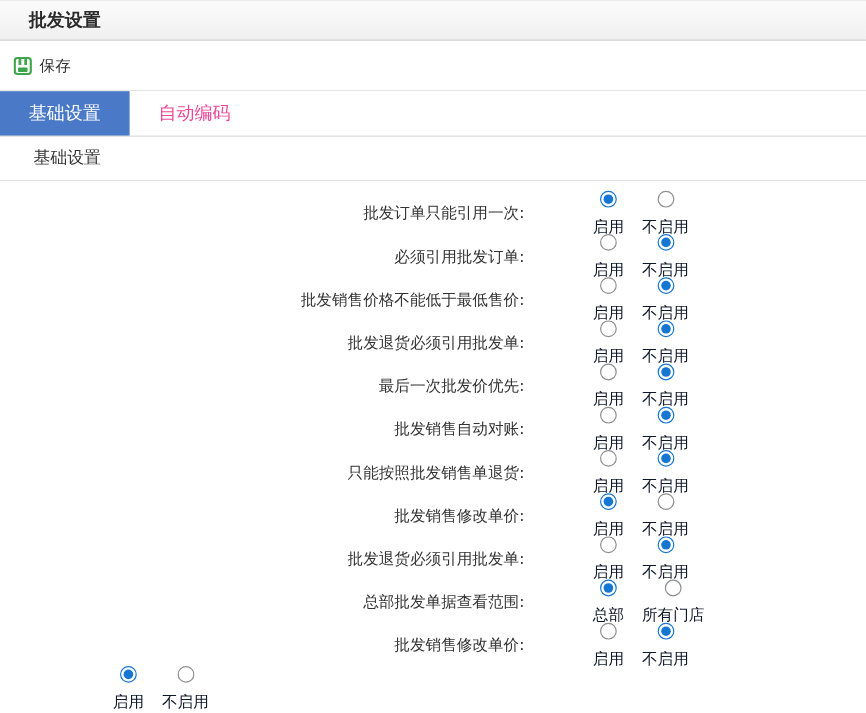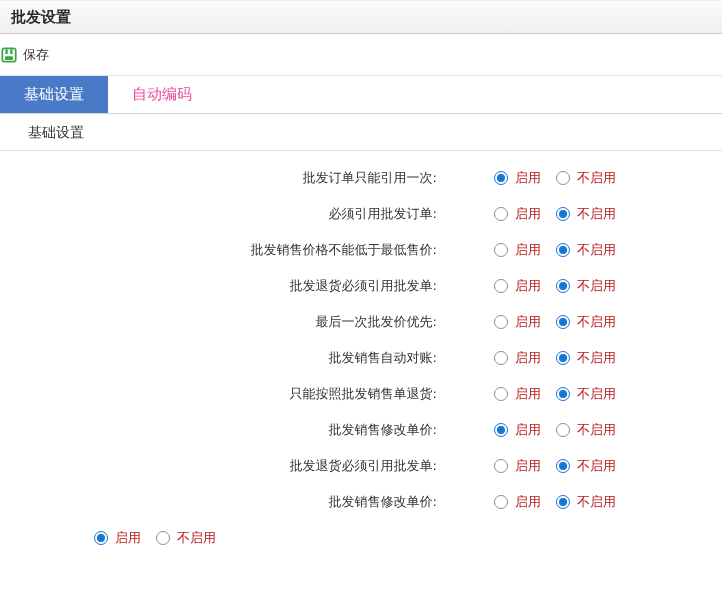--- a/index.html
+++ b/index.html
@@ -10,30 +10,30 @@
     color: #333; overflow: hidden;
   }
 
   
   .title-bar {
     height: 34px;
     background: linear-gradient(#fbfbfb, #f0f0f0);
     border-top: 1px solid #ececec;
     border-bottom: 1px solid #c9c9c9;
     display: flex; align-items: center;
-    padding-left: 11px;
+    padding-left: 24px;
   }
   .title-bar h1 { font-size: 15px; font-weight: bold; color: #2b2b2b; }
 
   
   .toolbar {
     height: 42px;
     border-bottom: 1px solid #e3e3e3;
     display: flex; align-items: center;
-    padding-left: 1px;
+    padding-left: 11px;
     background: #fff;
   }
   .save-btn {
     display: inline-flex; align-items: center; gap: 6px;
     font-size: 13px; color: #333; cursor: pointer;
     background: none; border: none;
     font-family: inherit;
   }
   .save-btn svg { display: block; }
 
@@ -73,22 +73,23 @@
     font-size: 13px; color: #333;
     white-space: nowrap;
   }
   .row-options {
     margin-left: 57px;
     display: flex; align-items: center;
     gap: 15px;
   }
   .opt {
     display: inline-flex; align-items: center; gap: 7px;
-    font-size: 13px; color: #b91c1c; cursor: pointer;
+    font-size: 13px; color: #0f172a; cursor: pointer;
     white-space: nowrap;
+    flex-direction: column;
   }
   .radio {
     width: 14px; height: 14px;
     border: 1px solid #8f8f8f; border-radius: 50%;
     background: #fff; position: relative;
     flex: 0 0 auto;
   }
   .radio.checked { border: 1.5px solid #1677d2; }
   .radio.checked::after {
     content: "";
@@ -236,20 +237,33 @@
     <span class="radio"></span>
     <span>启用</span>
   </label>
         <label class="opt">
     <span class="radio checked"></span>
     <span>不启用</span>
   </label>
       </div>
   </div>
     <div class="setting-row">
+    <div class="setting-label">总部批发单据查看范围:</div>
+    <div class="row-options">
+        <label class="opt">
+    <span class="radio checked"></span>
+    <span>总部</span>
+  </label>
+        <label class="opt">
+    <span class="radio"></span>
+    <span>所有门店</span>
+  </label>
+      </div>
+  </div>
+    <div class="setting-row">
     <div class="setting-label">批发销售修改单价:</div>
     <div class="row-options">
         <label class="opt">
     <span class="radio"></span>
     <span>启用</span>
   </label>
         <label class="opt">
     <span class="radio checked"></span>
     <span>不启用</span>
   </label>

